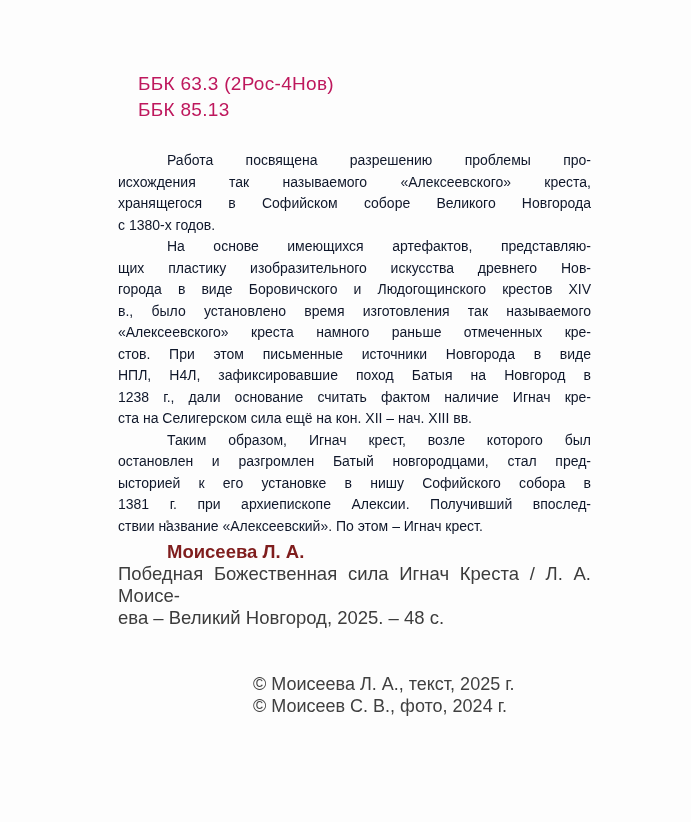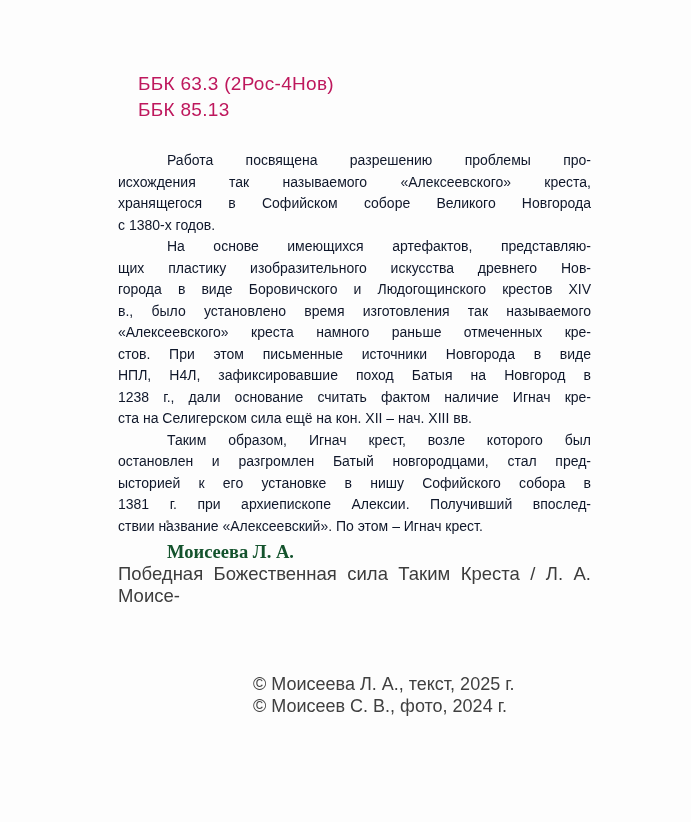--- a/index.html
+++ b/index.html
@@ -47,22 +47,21 @@
     left: 118px;
     top: 541px;
     width: 473px;
     font-size: 18.5px;
     line-height: 22px;
     color: #3c3c3c;
   }
   .author-heading {
     font-weight: bold;
     padding-left: 49px;
-    color: #14532d;
-    font-family: Liberation Serif, serif;
+    color: #7f1d1d;
   }
   .copyright-block {
     position: absolute;
     left: 253px;
     top: 660px;
     font-size: 18px;
     line-height: 21.5px;
     color: #404040;
     margin-top: 14px;
   }
@@ -110,21 +109,22 @@
       <div class="line">ысторией к его установке в нишу Софийского собора в</div>
       <div class="line">1381 г. при архиепископе Алексии. Получивший впослед-</div>
       <div class="line end">ствии название «Алексеевский». По этом – Игнач крест.</div>
     </div>
   </div>
 
   <div class="stray-dot"></div>
 
   <div class="bib-block">
     <div class="author-heading">Моисеева Л. А.</div>
-    <div class="line">Победная Божественная сила Таким Креста / Л. А. Моисе-</div>
+    <div class="line">Победная Божественная сила Игнач Креста / Л. А. Моисе-</div>
+    <div class="line end">ева – Великий Новгород, 2025. – 48 с.</div>
   </div>
 
   <div class="copyright-block">
     <div>© Моисеева Л. А., текст, 2025 г.</div>
     <div>© Моисеев С. В., фото, 2024 г.</div>
   </div>
 
 </div>
 
 </body></html>

